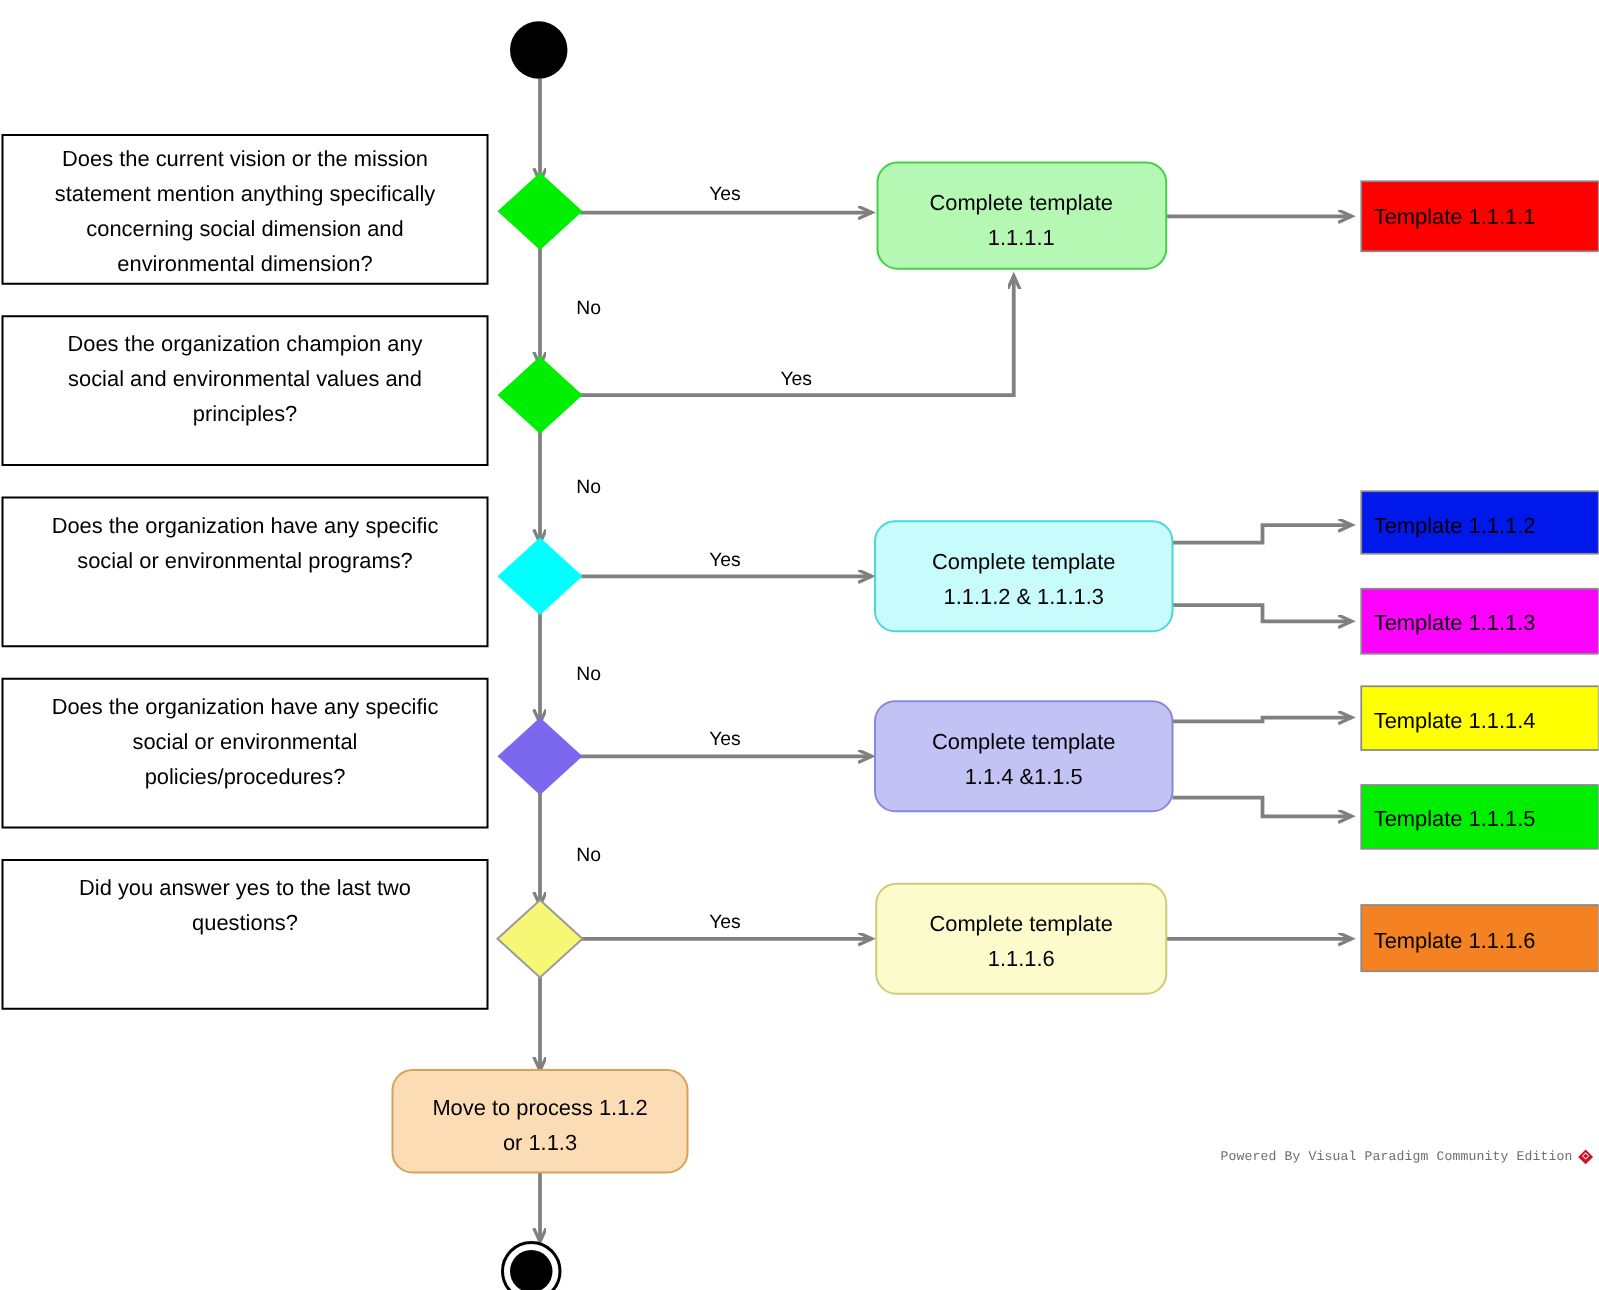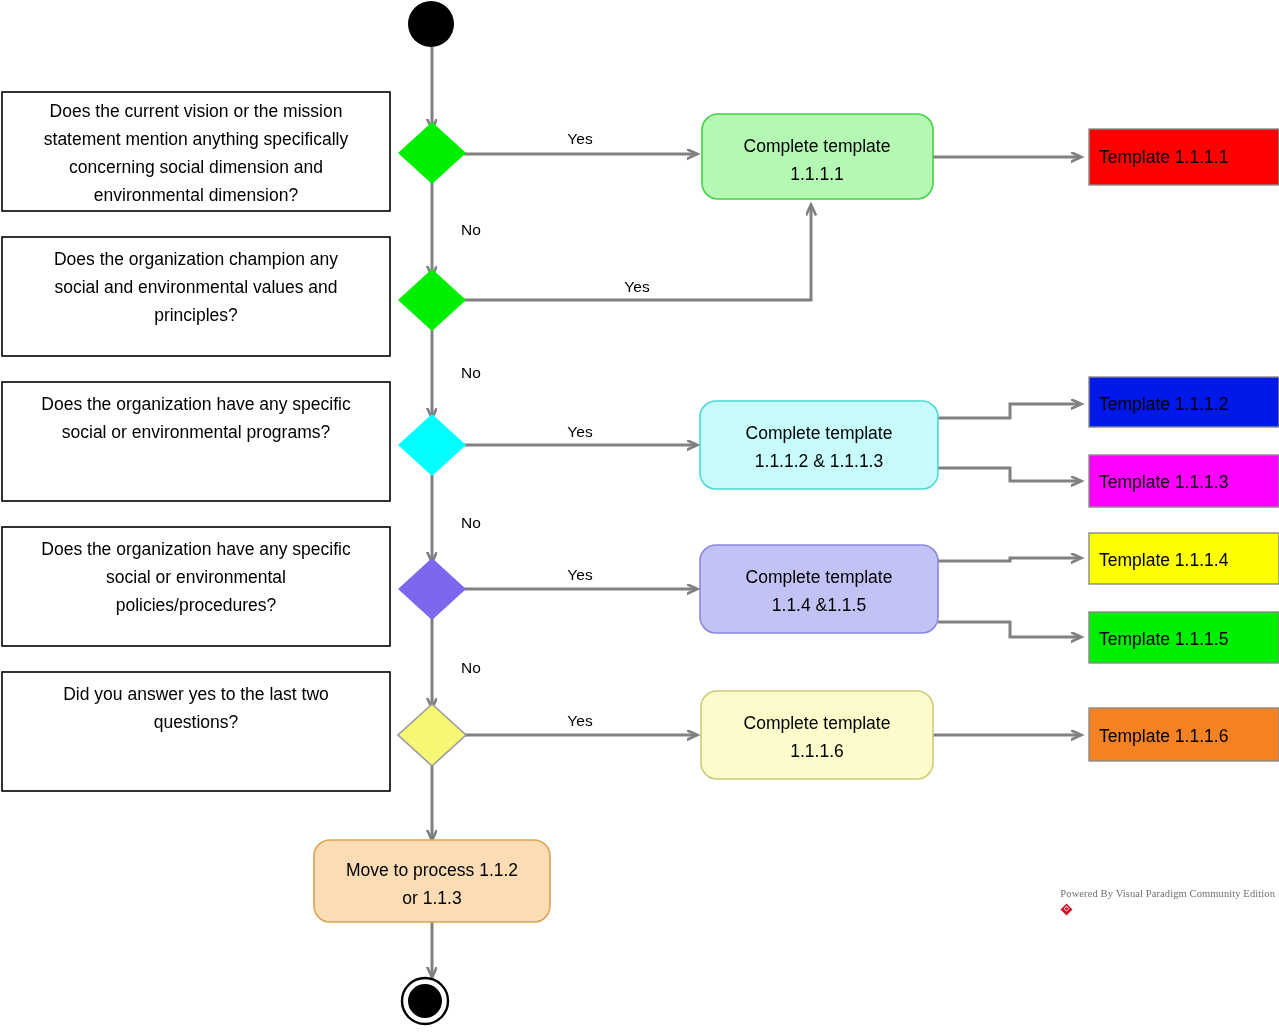--- a/index.html
+++ b/index.html
@@ -9,21 +9,21 @@
   }
   body {
     width: 1279px;
     height: 1032px;
     font-family: "Liberation Sans", sans-serif;
     position: relative;
     overflow: hidden;
   }
   #diagram-root {
     position: absolute;
-    left: 0; top: 0;
+    left: 0; top: 16px;
     width: 1279px;
     height: 920px;
   }
   svg { display: block; }
 
   
   .q-text {
     font-family: "Liberation Sans", sans-serif;
     font-size: 17.5px;
     fill: #000000;
@@ -62,28 +62,27 @@
   .init-node { fill: #000000; }
   .final-outer { fill: #ffffff; stroke: #000000; stroke-width: 2.4; }
   .final-inner { fill: #000000; }
 
   
   #watermark {
     position: absolute;
     right: 4px;
     bottom: 4px;
     display: flex;
-    align-items: flex-start;
+    align-items: flex-end;
     gap: 4px;
-    font-family: Liberation Serif, serif;
+    font-family: Liberation Mono, monospace;
     font-size: 10.5px;
     color: #6f6f6f;
     white-space: nowrap;
     letter-spacing: 0.1px;
-    flex-direction: column;
   }
   #watermark .vp-logo {
     width: 13px;
     height: 13px;
     display: inline-block;
   }
 </style>
 </head>
 <body>
 

